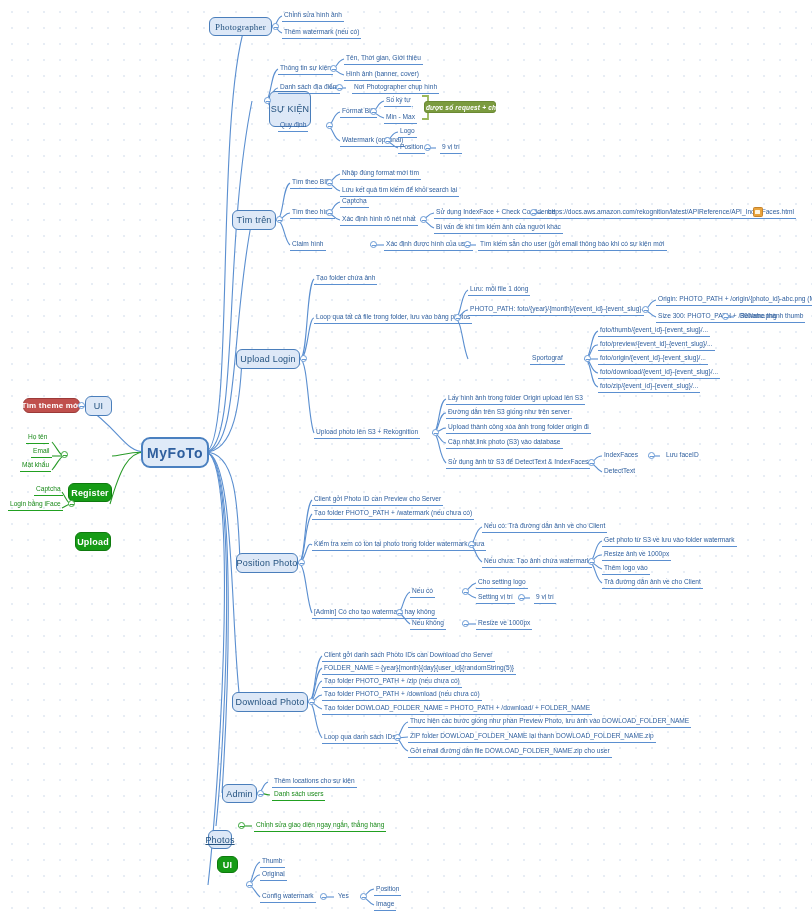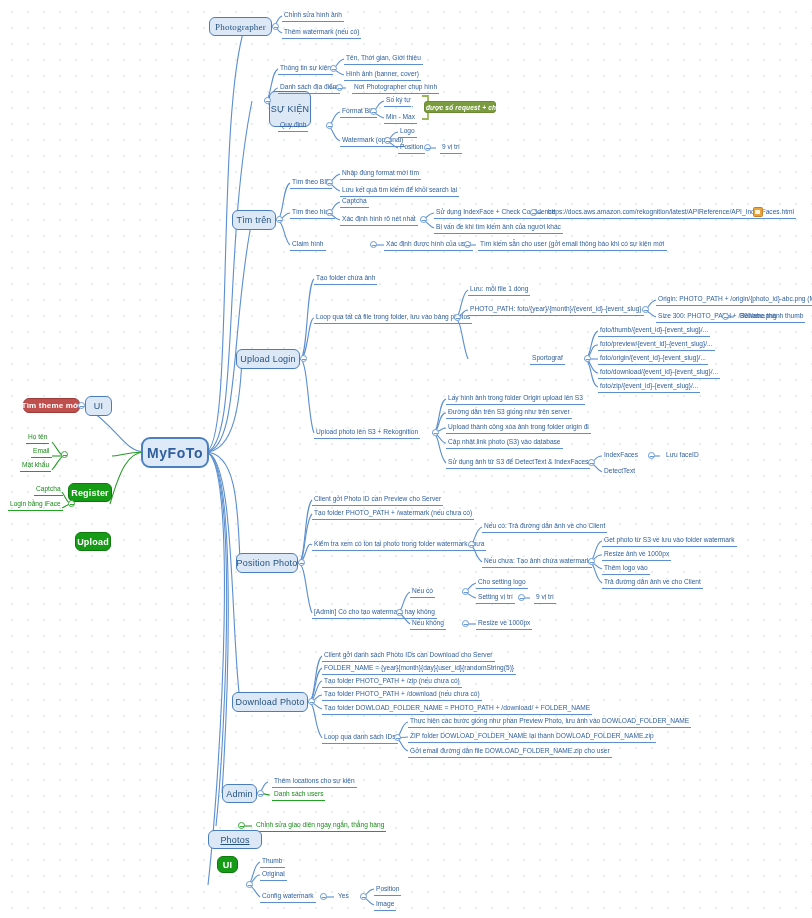--- a/index.html
+++ b/index.html
@@ -405,21 +405,21 @@
 
   <div class="node box blue" style="left:222px;top:784px;width:35px;height:19px;">Admin</div>
   <div class="collapse" style="left:257px;top:790px;"></div>
   <div class="node leaf" style="left:272px;top:776px;">Thêm locations cho sự kiện</div>
   <div class="node leaf greentext" style="left:272px;top:789px;">Danh sách users</div>
 
   <div class="node box green" style="left:217px;top:818px;width:21px;height:17px;">UI</div>
   <div class="collapse g" style="left:238px;top:822px;"></div>
   <div class="node leaf greentext" style="left:254px;top:820px;">Chỉnh sửa giao diện ngay ngắn, thẳng hàng</div>
 
-  <div class="node box blue" style="left:208px;top:830px;width:54px;height:19px;text-decoration:underline;">Photos</div>
+  <div class="node box blue" style="left:208px;top:830px;width:24px;height:19px;text-decoration:underline;">Photos</div>
   <div class="collapse" style="left:246px;top:881px;"></div>
   <div class="node leaf" style="left:260px;top:856px;">Thumb</div>
   <div class="node leaf" style="left:260px;top:869px;">Original</div>
   <div class="node leaf" style="left:260px;top:891px;">Config watermark</div>
   <div class="collapse" style="left:320px;top:893px;"></div>
   <div class="node leaf nounder" style="left:336px;top:891px;">Yes</div>
   <div class="collapse" style="left:360px;top:893px;"></div>
   <div class="node leaf" style="left:374px;top:884px;">Position</div>
   <div class="node leaf" style="left:374px;top:899px;">Image</div>
 </div>

